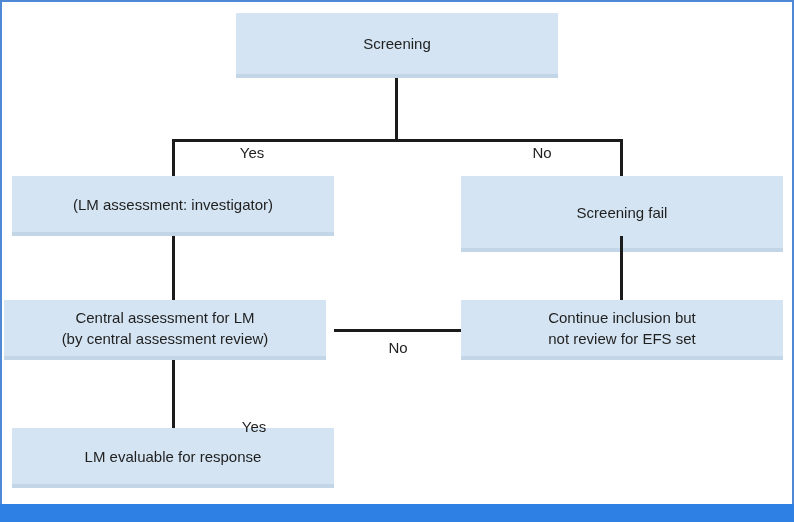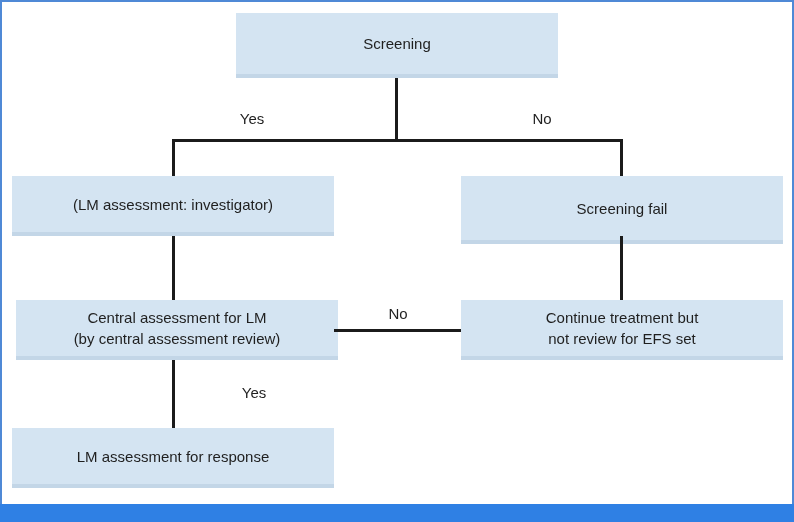--- a/index.html
+++ b/index.html
@@ -21,32 +21,32 @@
   .node{
     position:absolute;background:var(--node-fill);
     border-bottom:4px solid var(--node-shadow);
     display:flex;flex-direction:column;align-items:center;justify-content:center;
     text-align:center;color:var(--text);font-size:15px;line-height:21px;
   }
   .node span{display:block;}
   .line{position:absolute;background:var(--line);}
   .edge-label{
     position:absolute;color:var(--text);font-size:15px;
-    width:60px;text-align:center;
+    width:60px;text-align:center;margin-top:34px;
   }
   .footer-bar{
     position:absolute;left:0;top:504px;width:794px;height:18px;
     background:var(--footer-blue);
   }
 
   
   .n-screening{left:236px;top:13px;width:322px;height:65px;}
   .n-enrollment{left:12px;top:176px;width:322px;height:60px;}
-  .n-screening-fail{left:461px;top:176px;width:322px;height:68px;}
-  .n-central{left:16px;top:300px;width:322px;height:60px;}
+  .n-screening-fail{left:461px;top:176px;width:322px;height:76px;}
+  .n-central{left:4px;top:300px;width:322px;height:60px;}
   .n-continue{left:461px;top:300px;width:322px;height:60px;}
   .n-lm-efr{left:12px;top:428px;width:322px;height:60px;}
 
   
   .l-screening-down{left:395px;top:78px;width:3px;height:64px;}
   .l-branch-h{left:172px;top:139px;width:451px;height:3px;}
   .l-branch-left-v{left:172px;top:139px;width:3px;height:37px;}
   .l-branch-right-v{left:620px;top:139px;width:3px;height:37px;}
   .l-enroll-central{left:172px;top:236px;width:3px;height:64px;}
   .l-fail-continue{left:620px;top:236px;width:3px;height:64px;}
@@ -75,26 +75,26 @@
   <div class="node n-screening-fail">
     <span>Screening fail</span>
   </div>
 
   <div class="node n-central">
     <span>Central assessment for LM</span>
     <span>(by central assessment review)</span>
   </div>
 
   <div class="node n-continue">
-    <span>Continue treatment but</span>
+    <span>Continue inclusion but</span>
     <span>not review for EFS set</span>
   </div>
 
   <div class="node n-lm-efr">
-    <span>LM assessment for response</span>
+    <span>LM evaluable for response</span>
   </div>
 
   <div class="line l-screening-down"></div>
   <div class="line l-branch-h"></div>
   <div class="line l-branch-left-v"></div>
   <div class="line l-branch-right-v"></div>
   <div class="line l-enroll-central"></div>
   <div class="line l-fail-continue"></div>
   <div class="line l-central-no-h"></div>
   <div class="line l-central-lm-v"></div>

